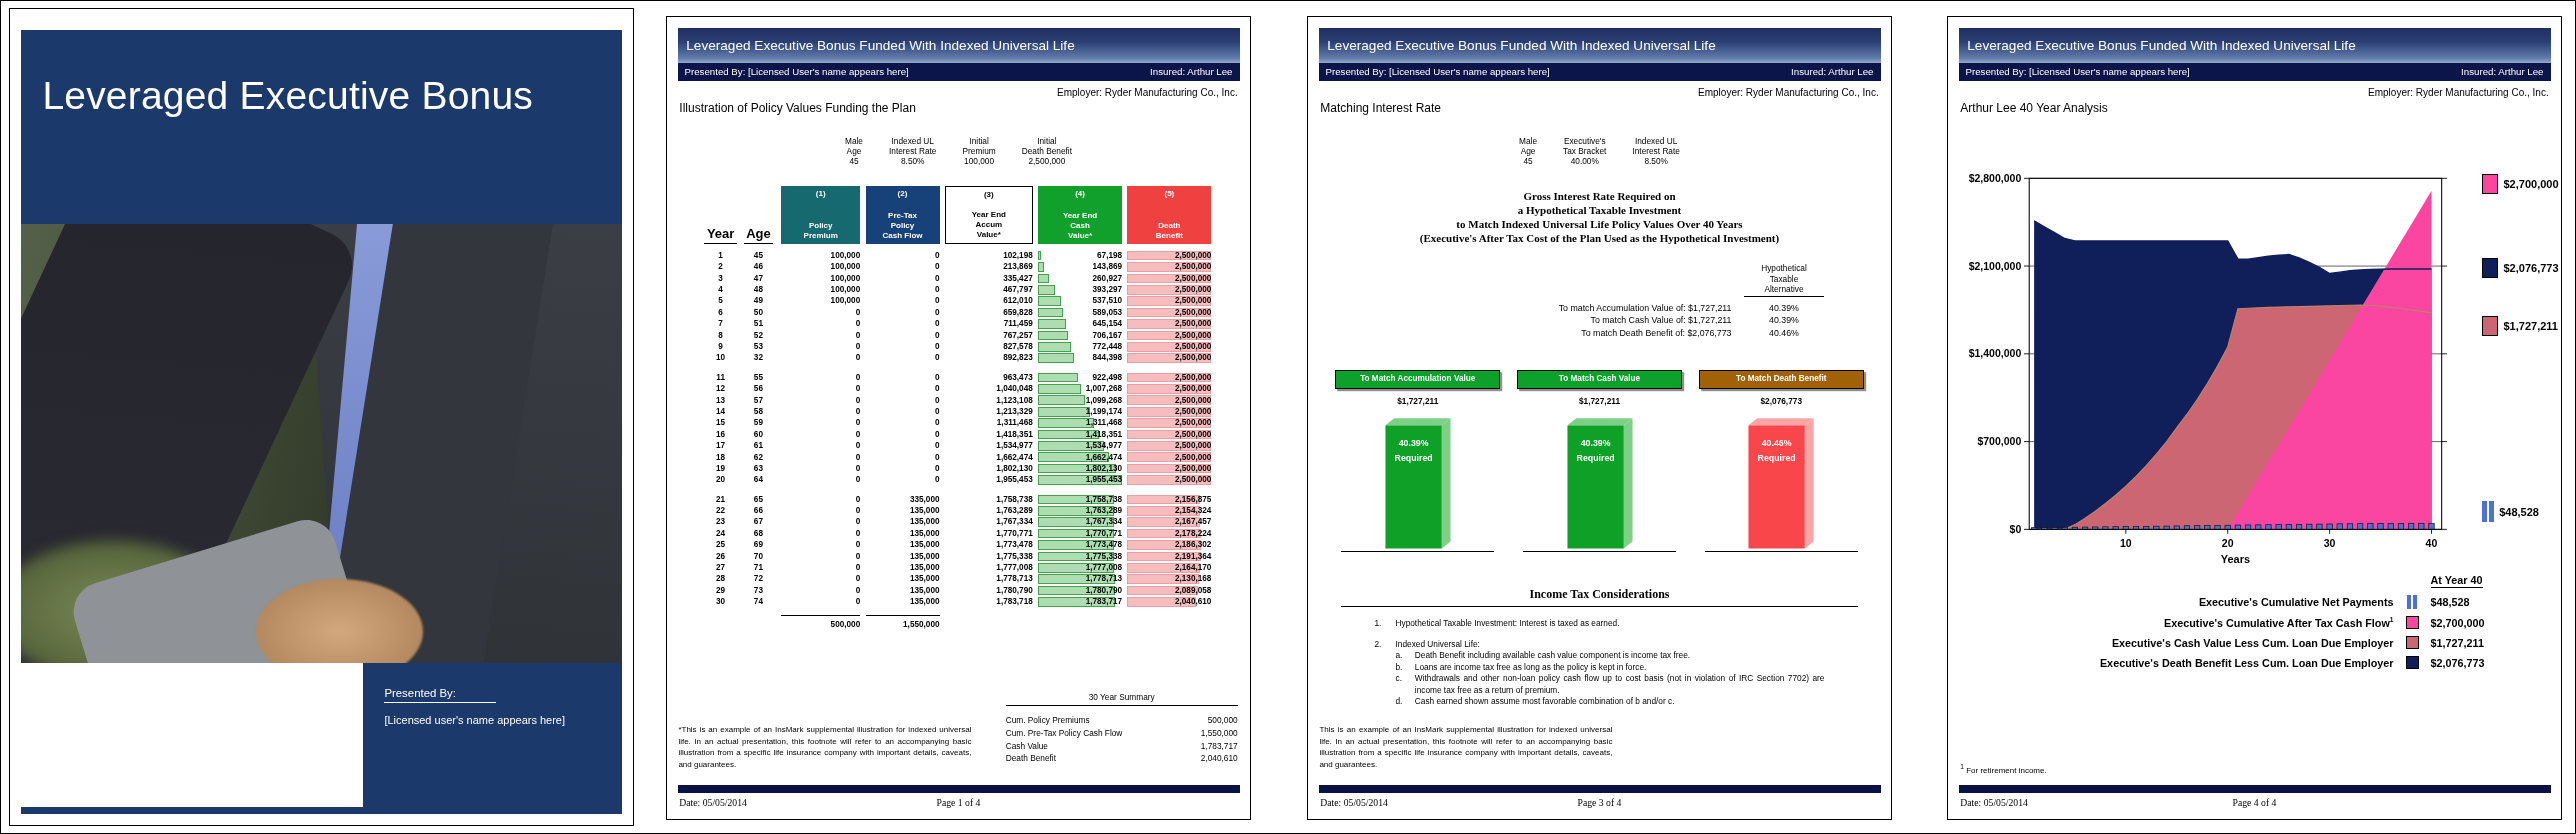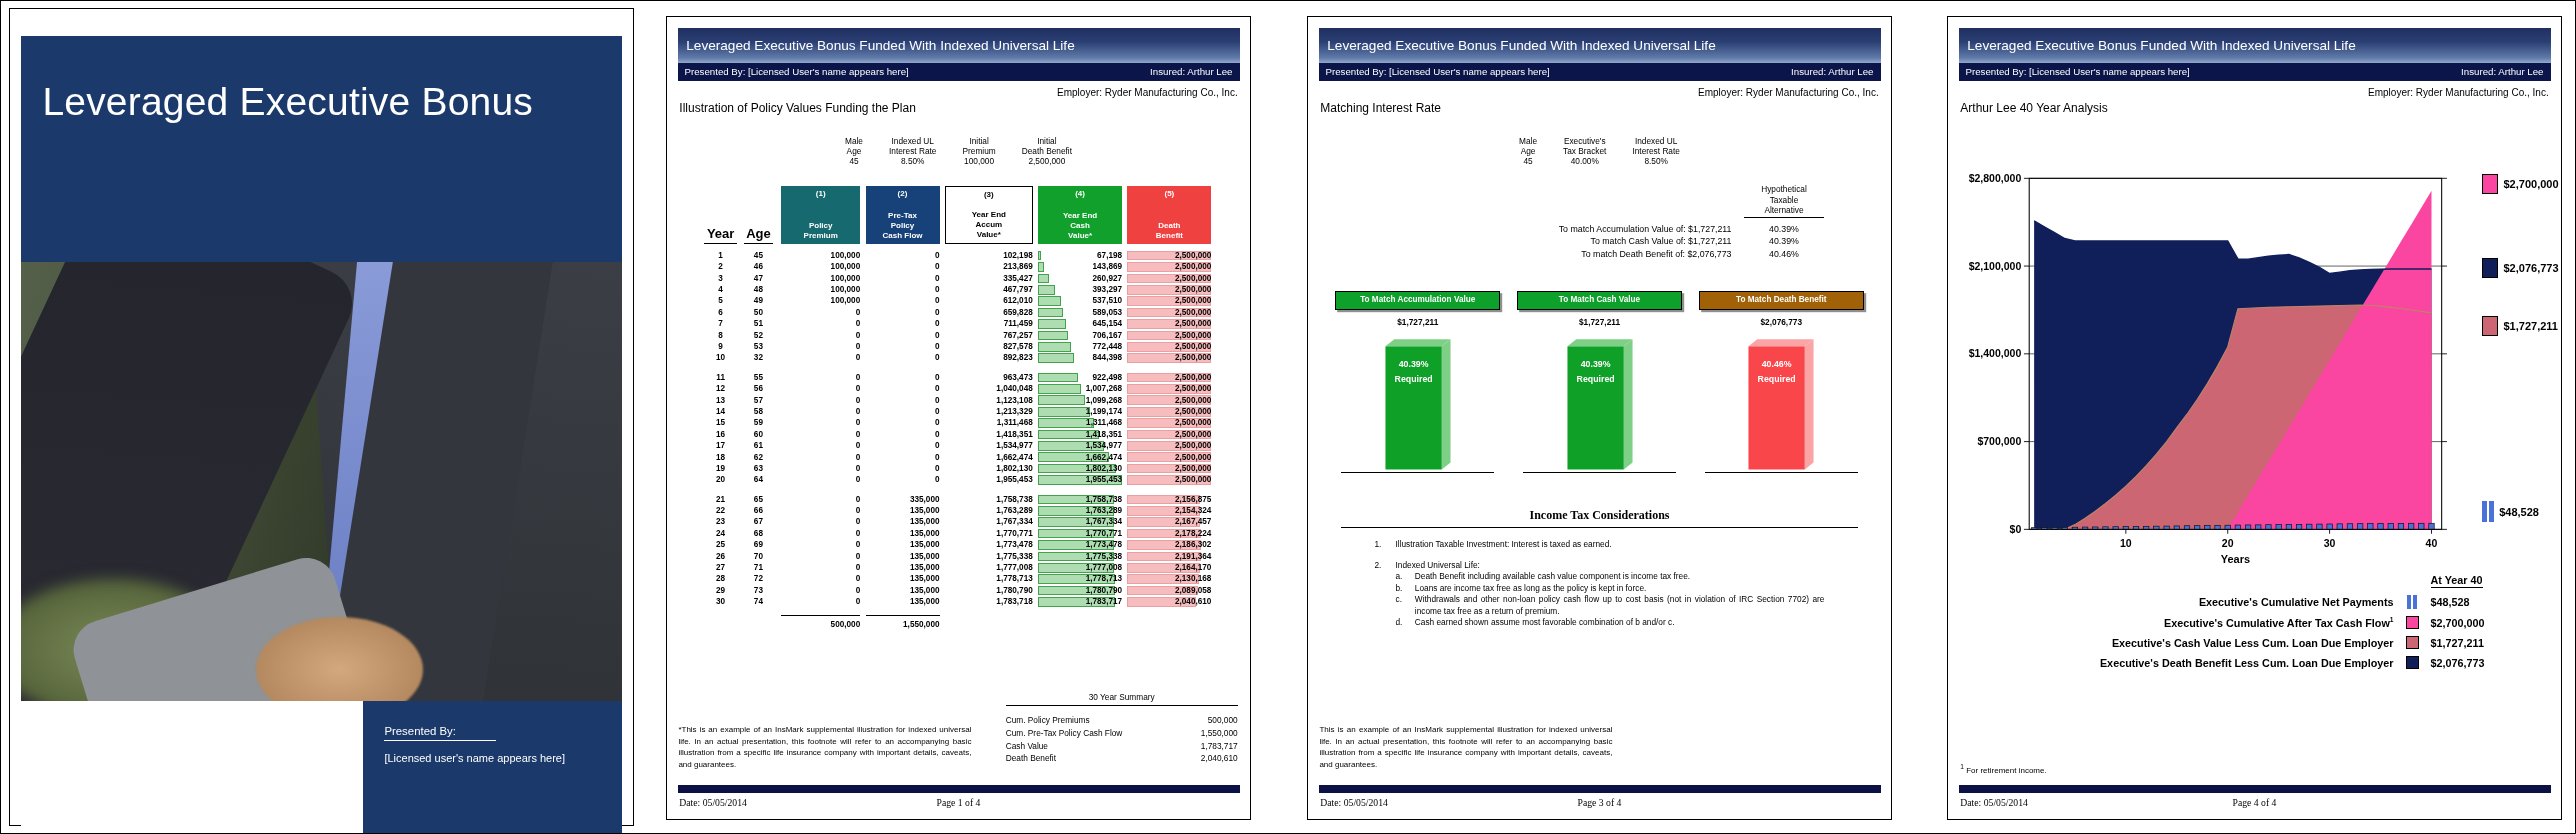--- a/index.html
+++ b/index.html
@@ -1,20 +1,20 @@
 <!DOCTYPE html>
 <html style="font-size:14px"><head>
 <meta charset="utf-8">
 <style>
   html,body{margin:0;padding:0;background:#fff;font-family:"Liberation Sans",sans-serif;color:#000;}
   .canvas{width:2576px;height:834px;box-sizing:border-box;border:1.8px solid #000;background:#fff;display:flex;align-items:flex-start;overflow:hidden;}
   .page{background:#fff;border:0.9px solid #000;box-sizing:border-box;position:relative;flex:0 0 auto;}
   
   .cover{width:625px;height:818px;margin:7px 0 0 8px;padding:11.4px;}
-  .cov-top{height:226px;background:#1B3A6B;color:#fff;margin-top:16px;}
+  .cov-top{height:194px;background:#1B3A6B;color:#fff;margin-top:10px;}
   .cov-title{font-size:39px;font-weight:400;padding:44px 0 0 21px;letter-spacing:0.2px;}
   .cov-sub{font-size:18.4px;margin:10.5px 0 0 139px;}
   .photo{position:relative;height:439px;overflow:hidden;background:linear-gradient(100deg,#55604a 0%,#49543f 22%,#39422f 45%,#272b22 75%,#1d2019 100%);}
   .photo div{position:absolute;}
   .ph-suitR{right:-70px;top:-26px;width:369px;height:492px;background:linear-gradient(190deg,#3c4046,#2e3136);transform:rotate(-4deg);border-radius:26px;}
   .ph-shirt{right:184px;top:-8.8px;width:114px;height:378px;background:linear-gradient(180deg,#8a9bd8,#6b7fc4);clip-path:polygon(30% 0,70% 0,100% 100%,0 100%);}
   .ph-lapel{right:105px;top:-17.6px;width:158px;height:474px;background:#33373d;transform:rotate(9deg);}
   .ph-sleeveL{left:-44px;top:-61px;width:281px;height:562px;background:linear-gradient(160deg,#23242c,#2a2b33);transform:rotate(25deg);border-radius:35px;}
   .ph-armL2{left:61px;bottom:-35px;width:272px;height:149px;background:#8f9296;transform:rotate(-17deg);border-radius:30px;}
   .ph-green{left:-26px;bottom:-17.6px;width:237px;height:140px;background:radial-gradient(#7b8a57,#55633a 70%,rgba(0,0,0,0));border-radius:50%;filter:blur(7px);}
@@ -716,20 +716,26 @@
           <div>Executive's</div>
           <div>Tax Bracket</div>
           <div>40.00%</div>
         </div>
         <div class="info-block">
           <div>Indexed UL</div>
           <div>Interest Rate</div>
           <div>8.50%</div>
         </div>
       </div>
+    <div class="heading" id="p3-heading">
+        <div>Gross Interest Rate Required on</div>
+        <div>a Hypothetical Taxable Investment</div>
+        <div>to Match Indexed Universal Life Policy Values Over 40 Years</div>
+        <div>(Executive's After Tax Cost of the Plan Used as the Hypothetical Investment)</div>
+      </div>
     <div class="match-wrap">
       <div class="alt-h">
           <div class="ah" id="p3-alt">
             <div>Hypothetical</div>
             <div>Taxable</div>
             <div>Alternative</div>
           </div>
         </div>
       <div id="p3-match">
           <div class="mrow">
@@ -768,21 +774,21 @@
             <text x="70" y="46" text-anchor="middle" fill="#fff" font-size="10" font-weight="bold">40.46%</text>
             <text x="70" y="63" text-anchor="middle" fill="#fff" font-size="10" font-weight="bold">Required</text>
           </svg><div class="bline"></div></div>
       </div>
     <div class="tax">
       <div class="tax-title">Income Tax Considerations</div>
       <div class="tax-rule"></div>
       <div class="tax-body" id="p3-tax">
           <div class="titem">
             <div>1.</div>
-            <div>Illustration Taxable Investment: Interest is taxed as earned.</div>
+            <div>Hypothetical Taxable Investment: Interest is taxed as earned.</div>
           </div>
           <div class="titem">
             <div>2.</div>
             <div>Indexed Universal Life:<div class="tsub">
                 <div>a.</div>
                 <div>Death Benefit including available  cash  value component  is income tax free.</div>
               </div><div class="tsub">
                 <div>b.</div>
                 <div>Loans are income tax free as long as the policy is kept in force.</div>
               </div><div class="tsub">

